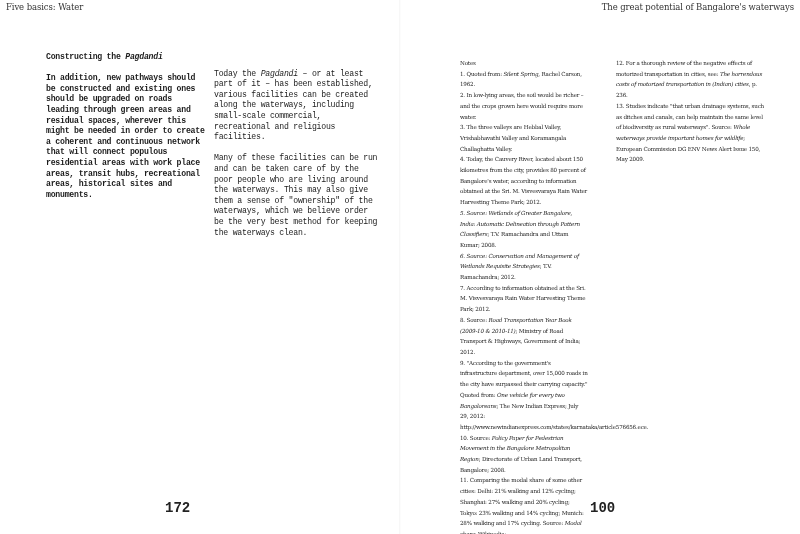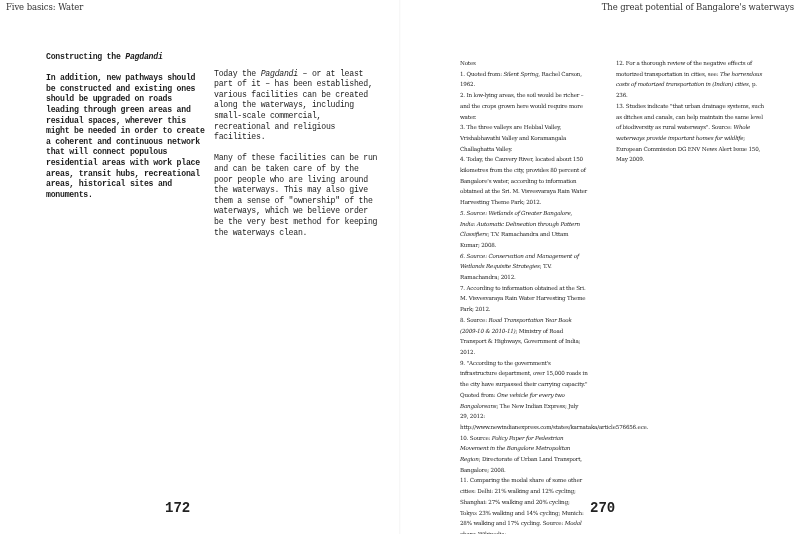--- a/index.html
+++ b/index.html
@@ -65,21 +65,21 @@
         <span>Today the </span><em>Pagdandi</em><span> – or at least part of it – has been established, various facilities can be created along the waterways, including small-scale commercial, recreational and religious facilities.</span>
       </p>
       <p>Many of these facilities can be run and can be taken care of by the poor people who are living around the waterways. This may also give them a sense of "ownership" of the waterways, which we believe order be the very best method for keeping the waterways clean.</p>
     </div>
 
     <div class="folio left">172</div>
   </div>
 
   <div class="page page-right">
     <div class="running-head right">The great potential of Bangalore's waterways</div>
-    <div class="folio right" style="left:190px">270</div>
+    <div class="folio right" style="left:190px">100</div>
   </div>
 
   <div class="notes-col notes-a" id="notes-a">
     <p>Notes</p>
   <p><span>1. Quoted from: </span><em>Silent Spring</em><span>, Rachel Carson, 1962.</span></p>
       <p><span>2. In low-lying areas, the soil would be richer – and the crops grown here would require more water.</span><em></em><span></span></p>
       <p><span>3. The three valleys are Hebbal Valley, Vrishabhavathi Valley and Koramangala Challaghatta Valley.</span><em></em><span></span></p>
       <p><span>4. Today, the Cauvery River, located about 150 kilometres from the city, provides 80 percent of Bangalore's water, according to information obtained at the Sri. M. Visvesvaraya Rain Water Harvesting Theme Park; 2012.</span><em></em><span></span></p>
       <p><span></span><em>5. Source: Wetlands of Greater Bangalore, India: Automatic Delineation through Pattern Classifiers</em><span>; T.V. Ramachandra and Uttam Kumar; 2008.</span></p>
       <p><span></span><em>6. Source: Conservation and Management of Wetlands Requisite Strategies</em><span>; T.V. Ramachandra; 2012.</span></p>

